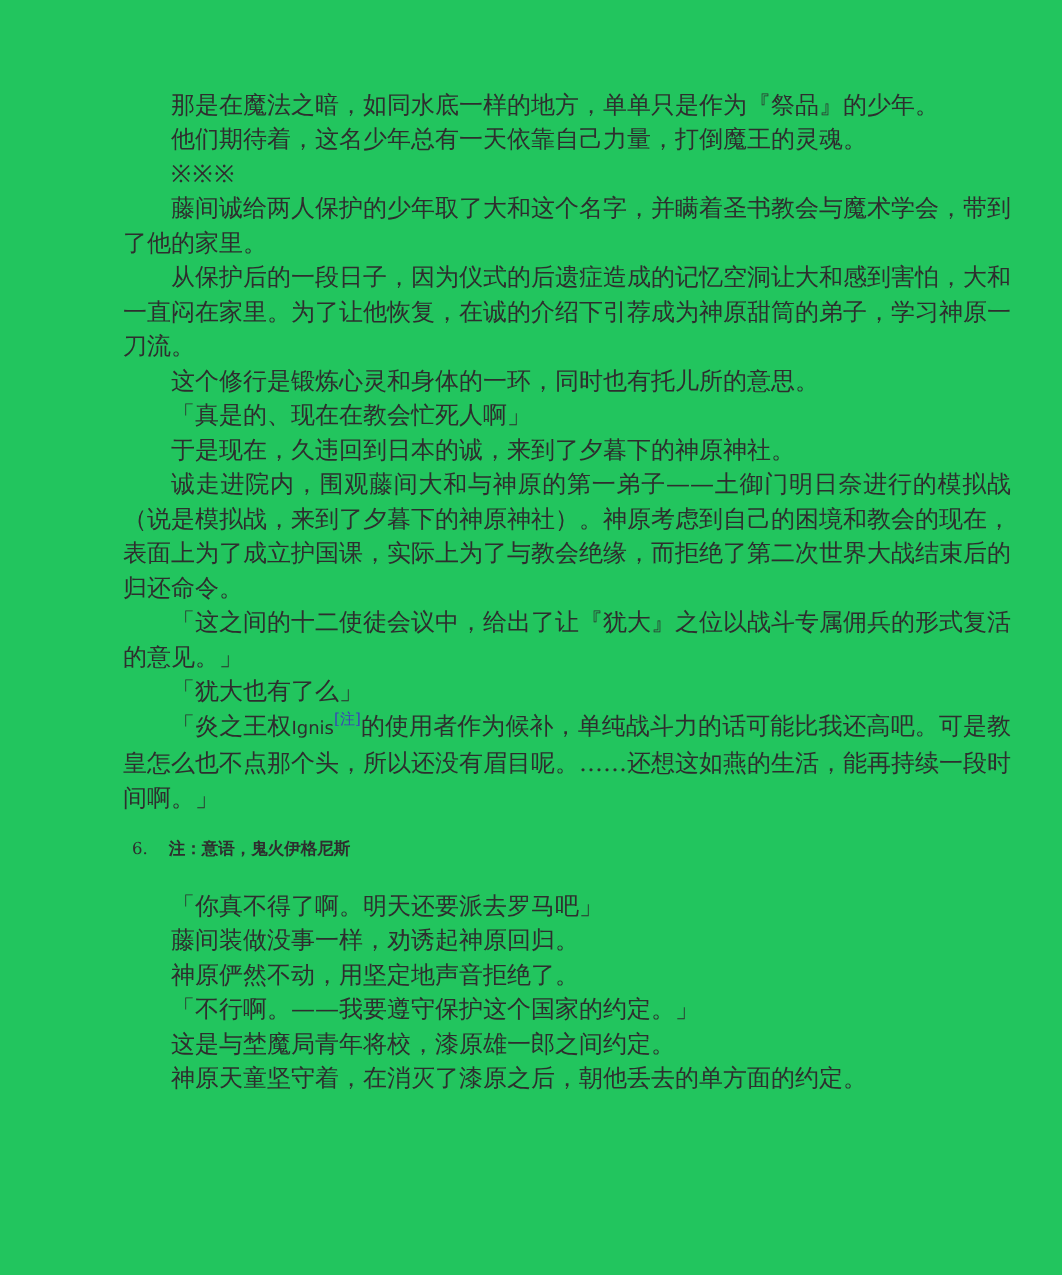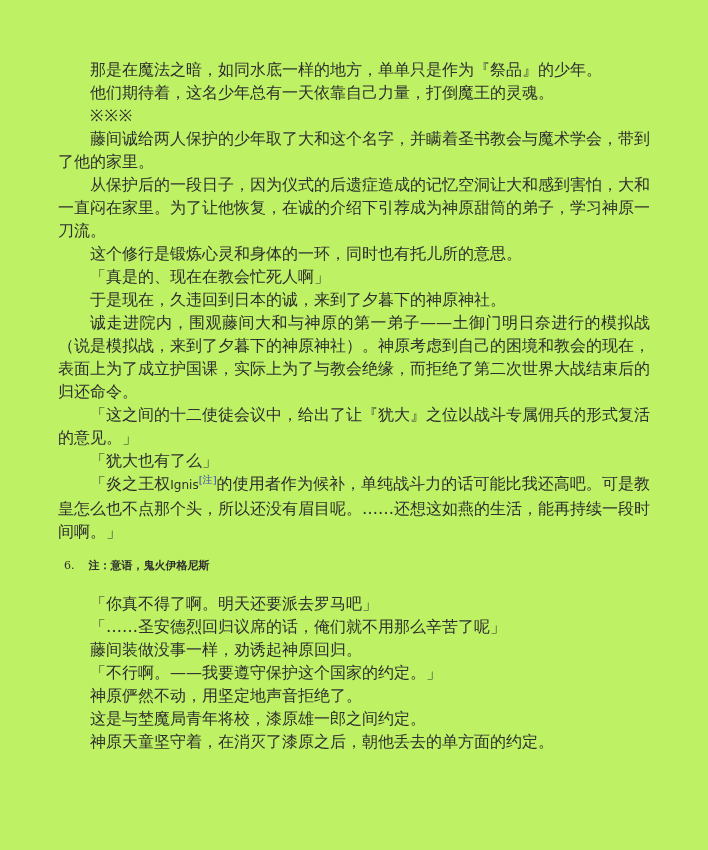--- a/index.html
+++ b/index.html
@@ -58,36 +58,35 @@
     margin-right: 14px;
     font-weight: normal;
   }
   .footnote-text {
     font-weight: bold;
   }
 </style>
 </head>
 <body>
 
-<div class="page" style="background: #bef264;">
+<div class="page" style="background: #22c55e; padding-left: 24px;">
   <div class="content" id="text-content" style="color: rgb(46, 46, 46);">
       <p class="para">那是在魔法之暗，如同水底一样的地方，单单只是作为『祭品』的少年。</p>
       <p class="para">他们期待着，这名少年总有一天依靠自己力量，打倒魔王的灵魂。</p>
       <p class="separator">※※※</p>
       <p class="para">藤间诚给两人保护的少年取了大和这个名字，并瞒着圣书教会与魔术学会，带到了他的家里。</p>
       <p class="para">从保护后的一段日子，因为仪式的后遗症造成的记忆空洞让大和感到害怕，大和一直闷在家里。为了让他恢复，在诚的介绍下引荐成为神原甜筒的弟子，学习神原一刀流。</p>
       <p class="para">这个修行是锻炼心灵和身体的一环，同时也有托儿所的意思。</p>
       <p class="para">「真是的、现在在教会忙死人啊」</p>
       <p class="para">于是现在，久违回到日本的诚，来到了夕暮下的神原神社。</p>
       <p class="para">诚走进院内，围观藤间大和与神原的第一弟子——土御门明日奈进行的模拟战（说是模拟战，来到了夕暮下的神原神社）。神原考虑到自己的困境和教会的现在，表面上为了成立护国课，实际上为了与教会绝缘，而拒绝了第二次世界大战结束后的归还命令。</p>
       <p class="para">「这之间的十二使徒会议中，给出了让『犹大』之位以战斗专属佣兵的形式复活的意见。」</p>
       <p class="para">「犹大也有了么」</p>
       <p class="para"><span>「炎之王权</span><span class="latin">Ignis</span><a class="footnote-ref" style="color: rgb(62, 62, 190);">[注]</a><span>的使用者作为候补，单纯战斗力的话可能比我还高吧。可是教皇怎么也不点那个头，所以还没有眉目呢。……还想这如燕的生活，能再持续一段时间啊。」</span></p>
       <div class="footnote-item"><span class="footnote-number">6.</span><span class="footnote-text">注：意语，鬼火伊格尼斯</span></div>
       <p class="para">「你真不得了啊。明天还要派去罗马吧」</p>
-      <p class="para">「……圣安德烈回归议席的话，俺们就不用那么辛苦了呢」</p>
       <p class="para">藤间装做没事一样，劝诱起神原回归。</p>
+      <p class="para">神原俨然不动，用坚定地声音拒绝了。</p>
       <p class="para">「不行啊。——我要遵守保护这个国家的约定。」</p>
-      <p class="para">神原俨然不动，用坚定地声音拒绝了。</p>
       <p class="para">这是与埜魔局青年将校，漆原雄一郎之间约定。</p>
       <p class="para">神原天童坚守着，在消灭了漆原之后，朝他丢去的单方面的约定。</p>
     </div>
 </div>
 
 </body></html>

